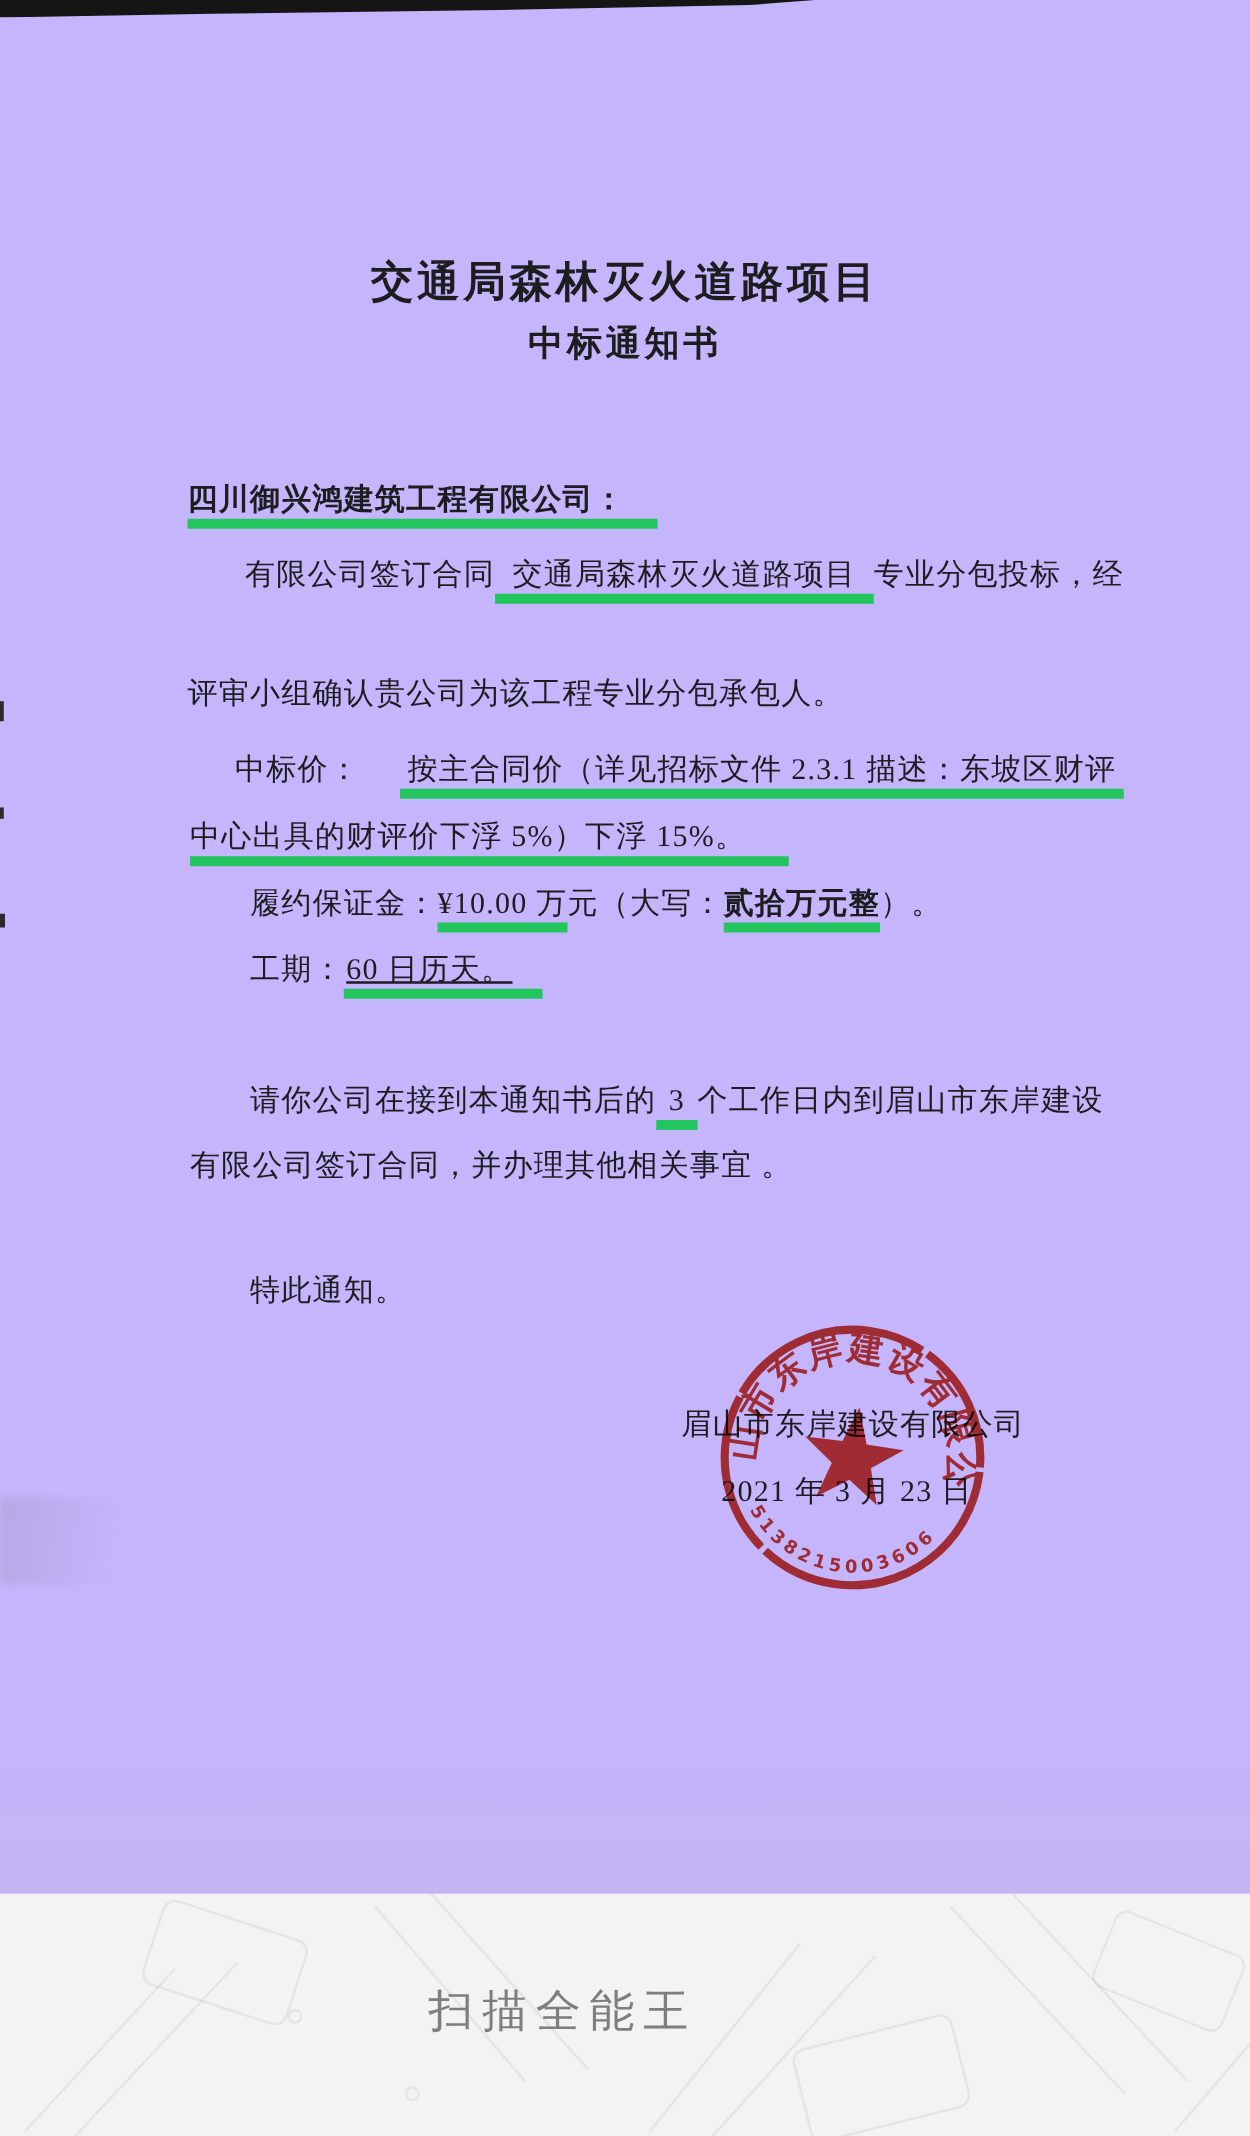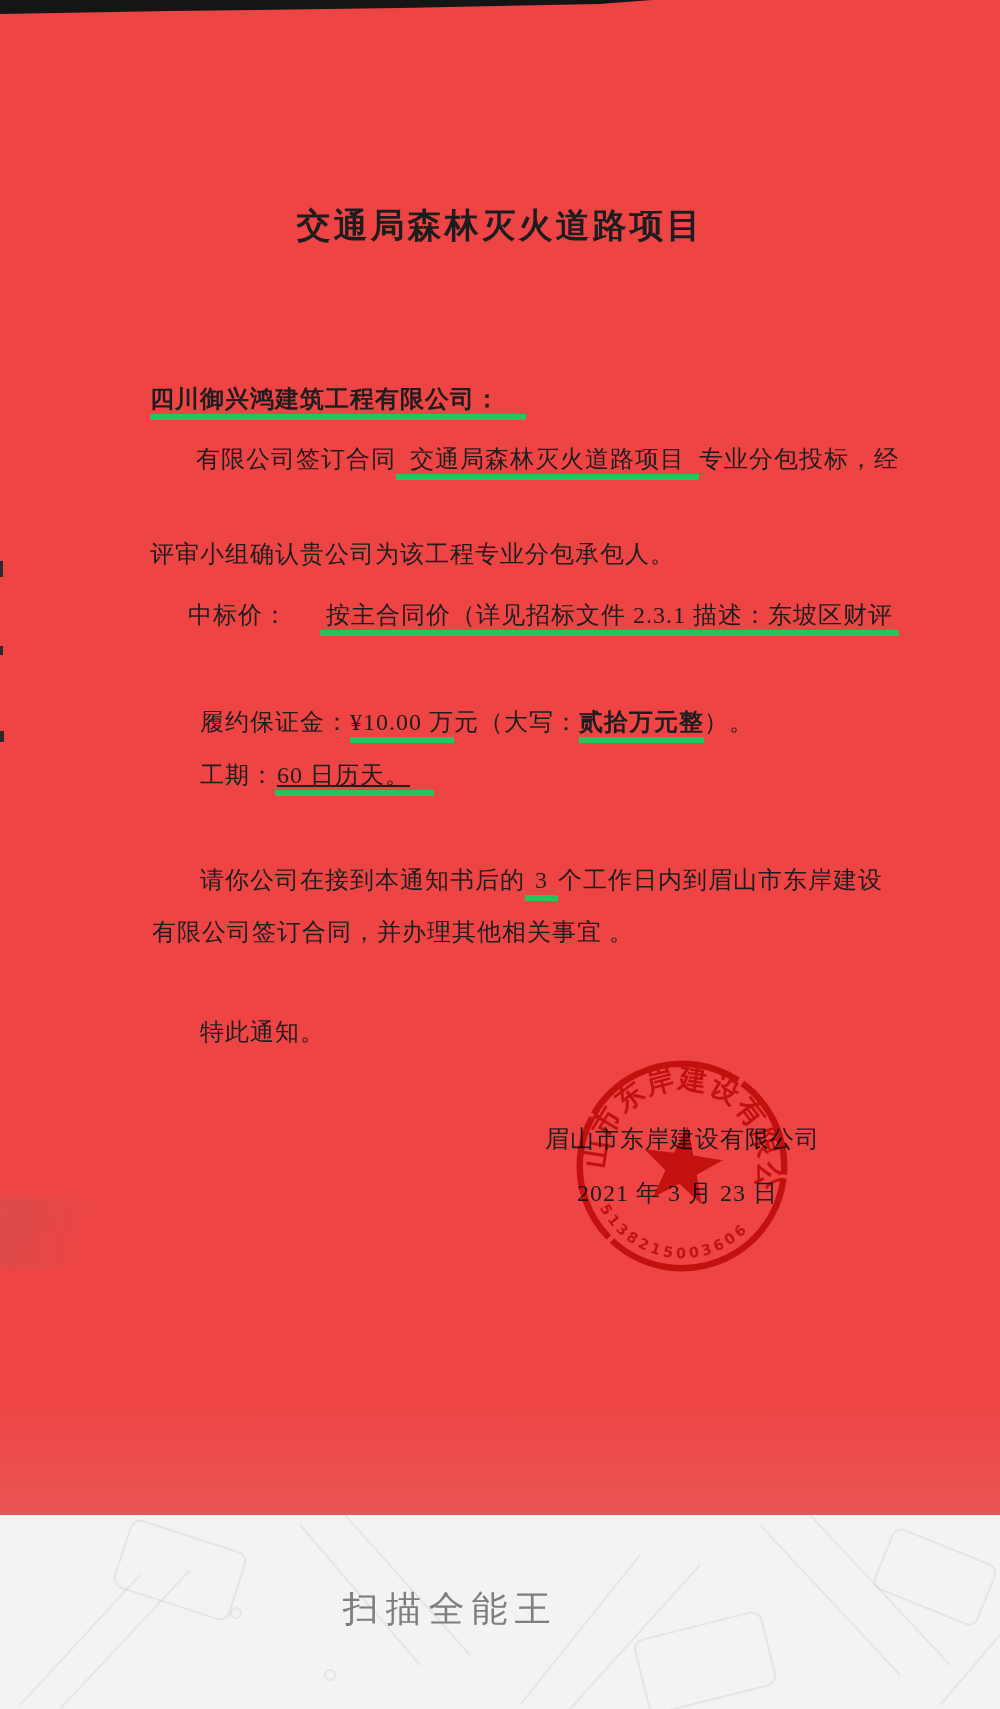--- a/index.html
+++ b/index.html
@@ -1,28 +1,28 @@
 <!DOCTYPE html>
 <html><head>
 <meta charset="utf-8">
 <style>
   html,body{margin:0;padding:0;background:#e9e9e9;}
   .page{
     position:relative;width:1000px;height:1709px;margin:0 auto;
-    background:#ef4444;overflow:hidden;
+    background:#c4b5fd;overflow:hidden;
     font-family:"Liberation Serif","DejaVu Serif",serif;
     color:#1d1d1f;
   }
   .scanline-top{position:absolute;top:0;left:0;width:660px;height:14px;}
   .edge-mark{position:absolute;left:0;background:#2a2a2a;}
   .title{position:absolute;left:0;width:1000px;text-align:center;font-weight:bold;letter-spacing:3px;}
   .title-1{top:203px;font-size:34px;}
   .title-2{top:256px;font-size:28px;}
   .line{position:absolute;font-size:24px;letter-spacing:1px;white-space:nowrap;}
-  .u{border-bottom:6px solid #22c55e;padding-bottom:2px;}
+  .u{border-bottom:8px solid #22c55e;padding-bottom:2px;}
   .bold{font-weight:bold;}
   .sig{position:absolute;font-size:24px;letter-spacing:1px;white-space:nowrap;}
   .stamp{
     position:absolute;left:574px;top:1058px;width:216px;height:216px;
     transform:rotate(8deg);mix-blend-mode:multiply;opacity:.93;
   }
   .shade-wedge{
     position:absolute;left:0;top:1198px;width:130px;height:70px;
     background:linear-gradient(100deg,rgba(120,115,110,0.18),rgba(120,115,110,0) 70%);
     filter:blur(3px);
@@ -48,32 +48,36 @@
 <div class="page">
 
   <svg class="scanline-top" viewBox="0 0 660 14">
     <polygon points="0,0 652,0 600,4 400,8 170,11 0,14" fill="#151515"></polygon>
   </svg>
   <div class="edge-mark" style="top:561px;width:3px;height:16px;"></div>
   <div class="edge-mark" style="top:646px;width:3px;height:9px;"></div>
   <div class="edge-mark" style="top:731px;width:4px;height:11px;"></div>
 
   <div class="title title-1">交通局森林灭火道路项目</div>
+  <div class="title title-2">中标通知书</div>
 
   <div class="line" style="top:383px;left:150px;">
     <span class="u bold" style="padding-right:26px;">四川御兴鸿建筑工程有限公司：</span>
   </div>
 
   <div class="line" style="top:443px;left:196px;">
     <span>有限公司签订合同</span><span class="u" style="padding:0 14px 2px 14px;">交通局森林灭火道路项目</span><span>专业分包投标，经</span>
   </div>
   <div class="line" style="top:494px;left:150px;margin-top:44px;">评审小组确认贵公司为该工程专业分包承包人。</div>
 
   <div class="line" style="top:599px;left:188px;">
     <span>中标价：</span><span class="u" style="padding:0 6px 2px 6px;margin-left:32px;">按主合同价（详见招标文件 2.3.1 描述：东坡区财评</span>
+  </div>
+  <div class="line" style="top:653px;left:152px;">
+    <span class="u" style="padding:0 34px 2px 0;">中心出具的财评价下浮 5%）下浮  15%。</span>
   </div>
 
   <div class="line" style="top:706px;left:200px;">
     <span>履约保证金：</span><span class="u">¥10.00 万</span><span>元（大写：</span><span class="u bold">贰拾万元整</span><span>）。</span>
   </div>
 
   <div class="line" style="top:759px;left:200px;">
     <span>工期：</span><span class="u" style="padding:0 24px 2px 2px;text-decoration:underline;">60 日历天。</span>
   </div>
 

